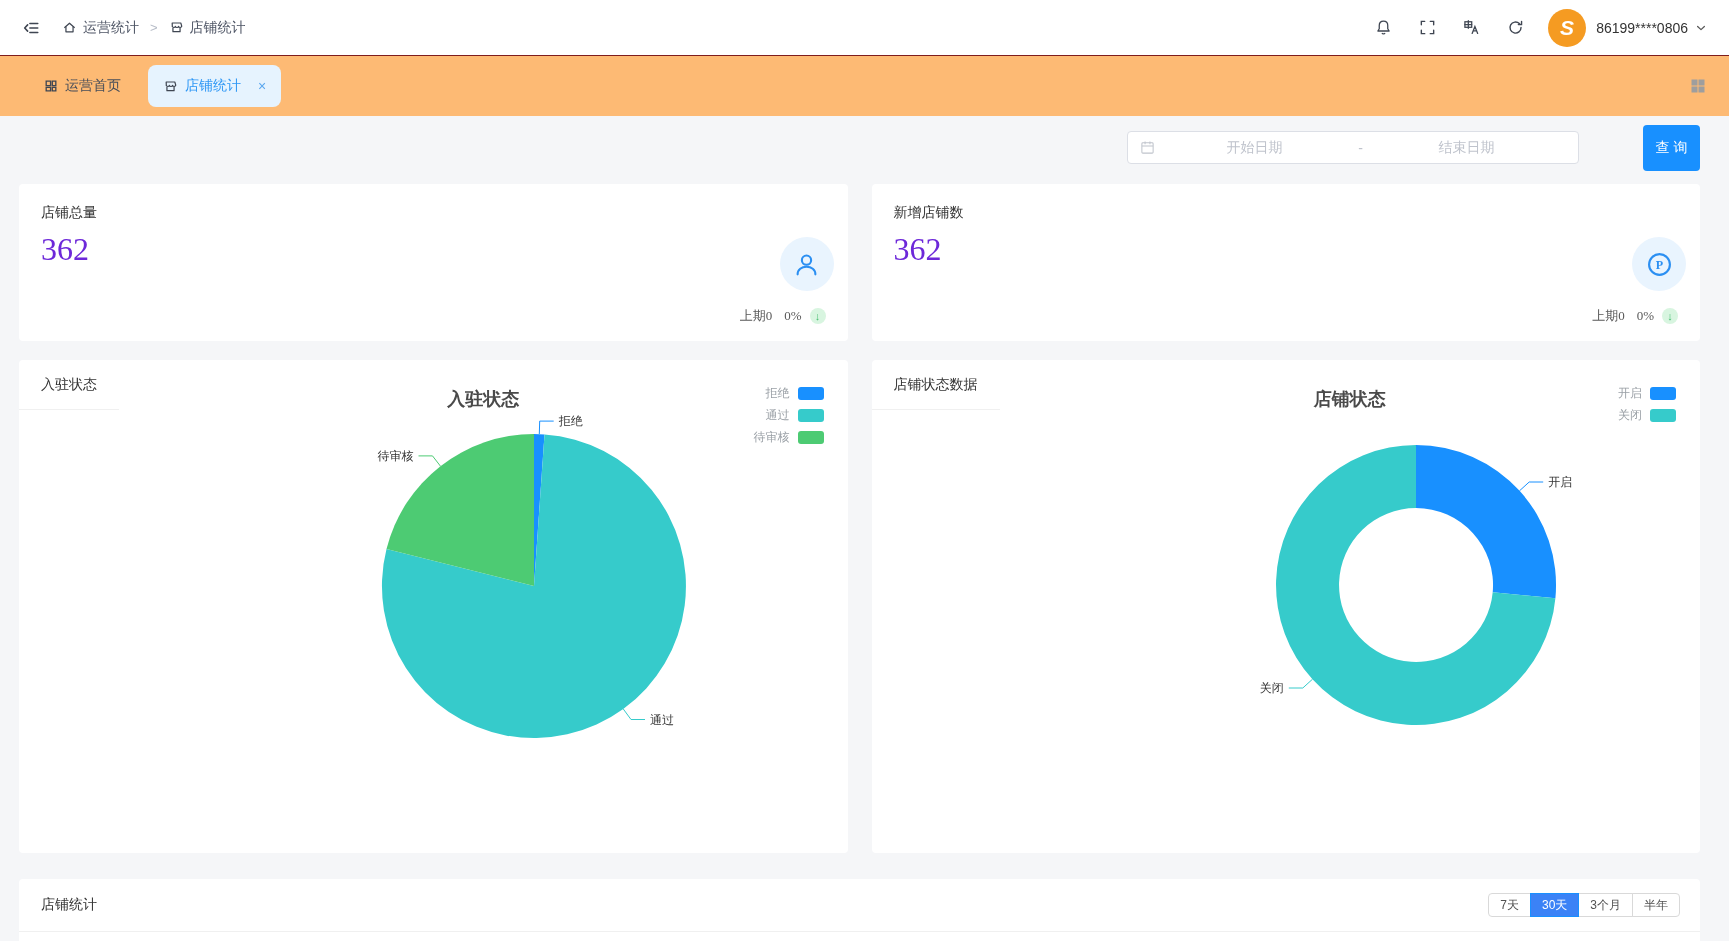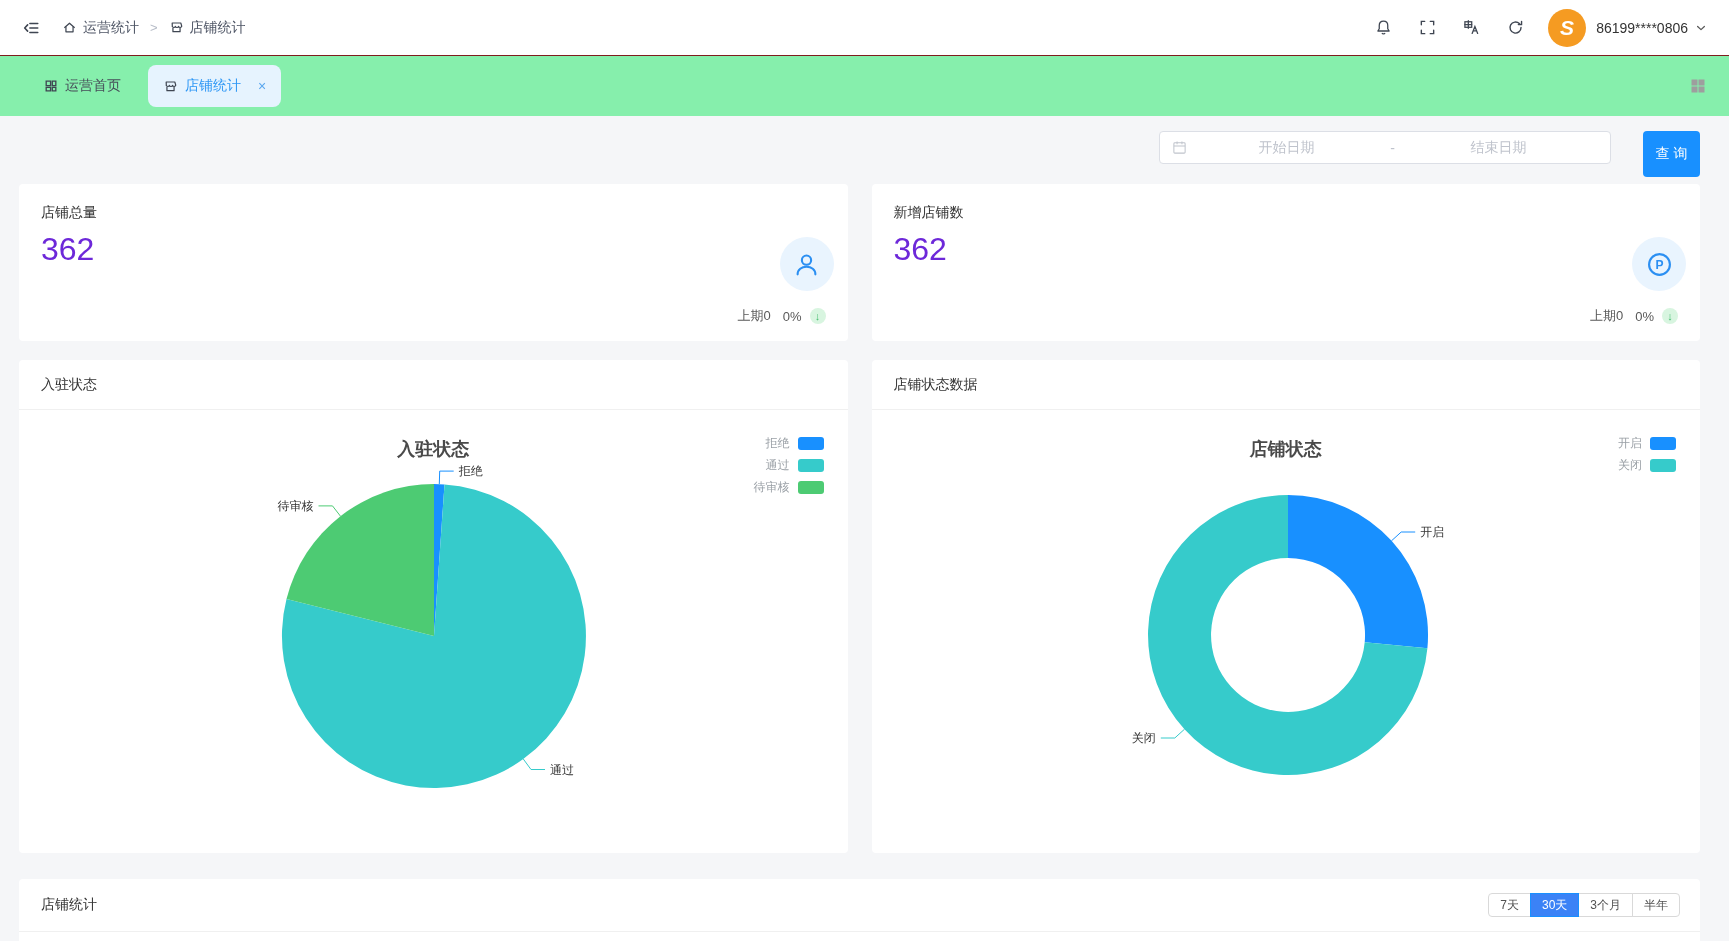--- a/index.html
+++ b/index.html
@@ -16,54 +16,54 @@
   .crumb-sep { margin:0 11px; color:#b6bcc7; font-size:13px; }
   .topbar-right { margin-left:auto; display:flex; align-items:center; }
   .topbar-right .icon-btn { margin-left:27px; }
   .avatar { width:38px; height:38px; border-radius:50%; background:#f59b22;
     color:#fff; display:flex; align-items:center; justify-content:center;
     font-size:21px; font-weight:bold; font-style:italic; margin-left:24px; }
   .username { margin-left:10px; font-size:14px; color:#333; }
   .chev { margin-left:7px; color:#555; display:inline-flex; }
 
   
-  .tabbar { height:60px; background:#86efac; display:flex; align-items:center; padding:0 24px 0 44px; }
+  .tabbar { height:60px; background:#fdba74; display:flex; align-items:center; padding:0 24px 0 44px; }
   .tab { display:flex; align-items:center; gap:7px; font-size:14px; color:#464d59; cursor:pointer; }
   .tab.active { margin-left:27px; background:#e6f3fe; color:#2e97f5;
     border-radius:8px; height:42px; padding:0 15px; }
   .tab-close { margin-left:10px; font-size:14px; color:#5aa7ef; cursor:pointer; }
   .tabbar-more { margin-left:auto; color:#9e9e9e; cursor:pointer; display:inline-flex; }
 
   
   .content { height:825px; padding:15px 29px 0 19px; overflow:hidden; }
 
-  .toolbar-row { display:flex; justify-content:flex-end; height:33px; margin-bottom:20px; }
+  .toolbar-row { display:flex; justify-content:flex-end; align-items:center; height:33px; margin-bottom:20px; }
   .date-range { width:452px; height:33px; background:#fff; border:1px solid #dcdfe6;
     border-radius:4px; display:flex; align-items:center; padding:0 12px; margin-right:32px; cursor:text; }
   .date-range .cal { color:#c0c4cc; display:inline-flex; }
   .date-ph { flex:1; text-align:center; color:#bfc3cc; font-size:14px; }
   .date-dash { color:#bfc3cc; font-size:14px; padding:0 4px; }
   .query-btn { width:57px; height:46px; border:none; border-radius:4px; background:#1890ff;
-    color:#fff; font-size:14px; cursor:pointer; font-family:inherit; }
-
-  .stats-row { display:flex; gap:24px; margin-bottom:19px; }
+    color:#fff; font-size:14px; cursor:pointer; font-family:inherit;margin-left:32px; }
+
+  .stats-row { display:flex; gap:24px; margin-bottom:19px;font-family:Liberation Serif, serif; }
   .stat-card { flex:1; height:157px; background:#fff; border-radius:4px;
     padding:20px 22px 16px; position:relative; display:flex; flex-direction:column; }
   .stat-label { font-size:14px; color:#333; }
   .stat-value { font-size:32px; color:#6d28d9; font-weight:500; margin-top:9px; }
   .stat-footer { margin-top:auto; display:flex; align-items:center; font-size:13px; color:#595959;justify-content:flex-end; }
   .stat-change { margin-left:12px; }
   .trend-badge { margin-left:8px; width:16px; height:16px; border-radius:50%;
     background:#d8f5e0; color:#49bf72; font-size:11px; display:inline-flex;
     align-items:center; justify-content:center; }
   .stat-icon-circle { position:absolute; right:14px; top:53px; width:54px; height:54px;
     border-radius:50%; background:#e9f4fe; display:flex; align-items:center; justify-content:center; }
 
   .charts-row { display:flex; gap:24px; height:493px; margin-bottom:26px; }
-  .chart-card { flex:1; background:#fff; border-radius:4px; display:flex; flex-direction:column; overflow:hidden; }
+  .chart-card { flex:1; background:#fff; border-radius:4px; display:flex; flex-direction:row; overflow:hidden; }
   .chart-card-header { height:50px; display:flex; align-items:center; padding:0 22px;
     font-size:14px; color:#333; border-bottom:1px solid #f0f0f0; }
   .chart-body { position:relative; flex:1; }
   .chart-title { position:absolute; top:27px; left:0; right:0; text-align:center;
     font-size:18px; font-weight:bold; color:#4a4a4a; }
   .legend { position:absolute; top:26px; right:24px; display:flex; flex-direction:column;
     gap:8px; align-items:flex-end; }
   .legend-row { display:flex; align-items:center; gap:8px; height:14px; cursor:pointer; }
   .legend-label { font-size:12px; color:#9aa0a6; }
   .legend-chip { width:26px; height:13px; border-radius:3px; }

